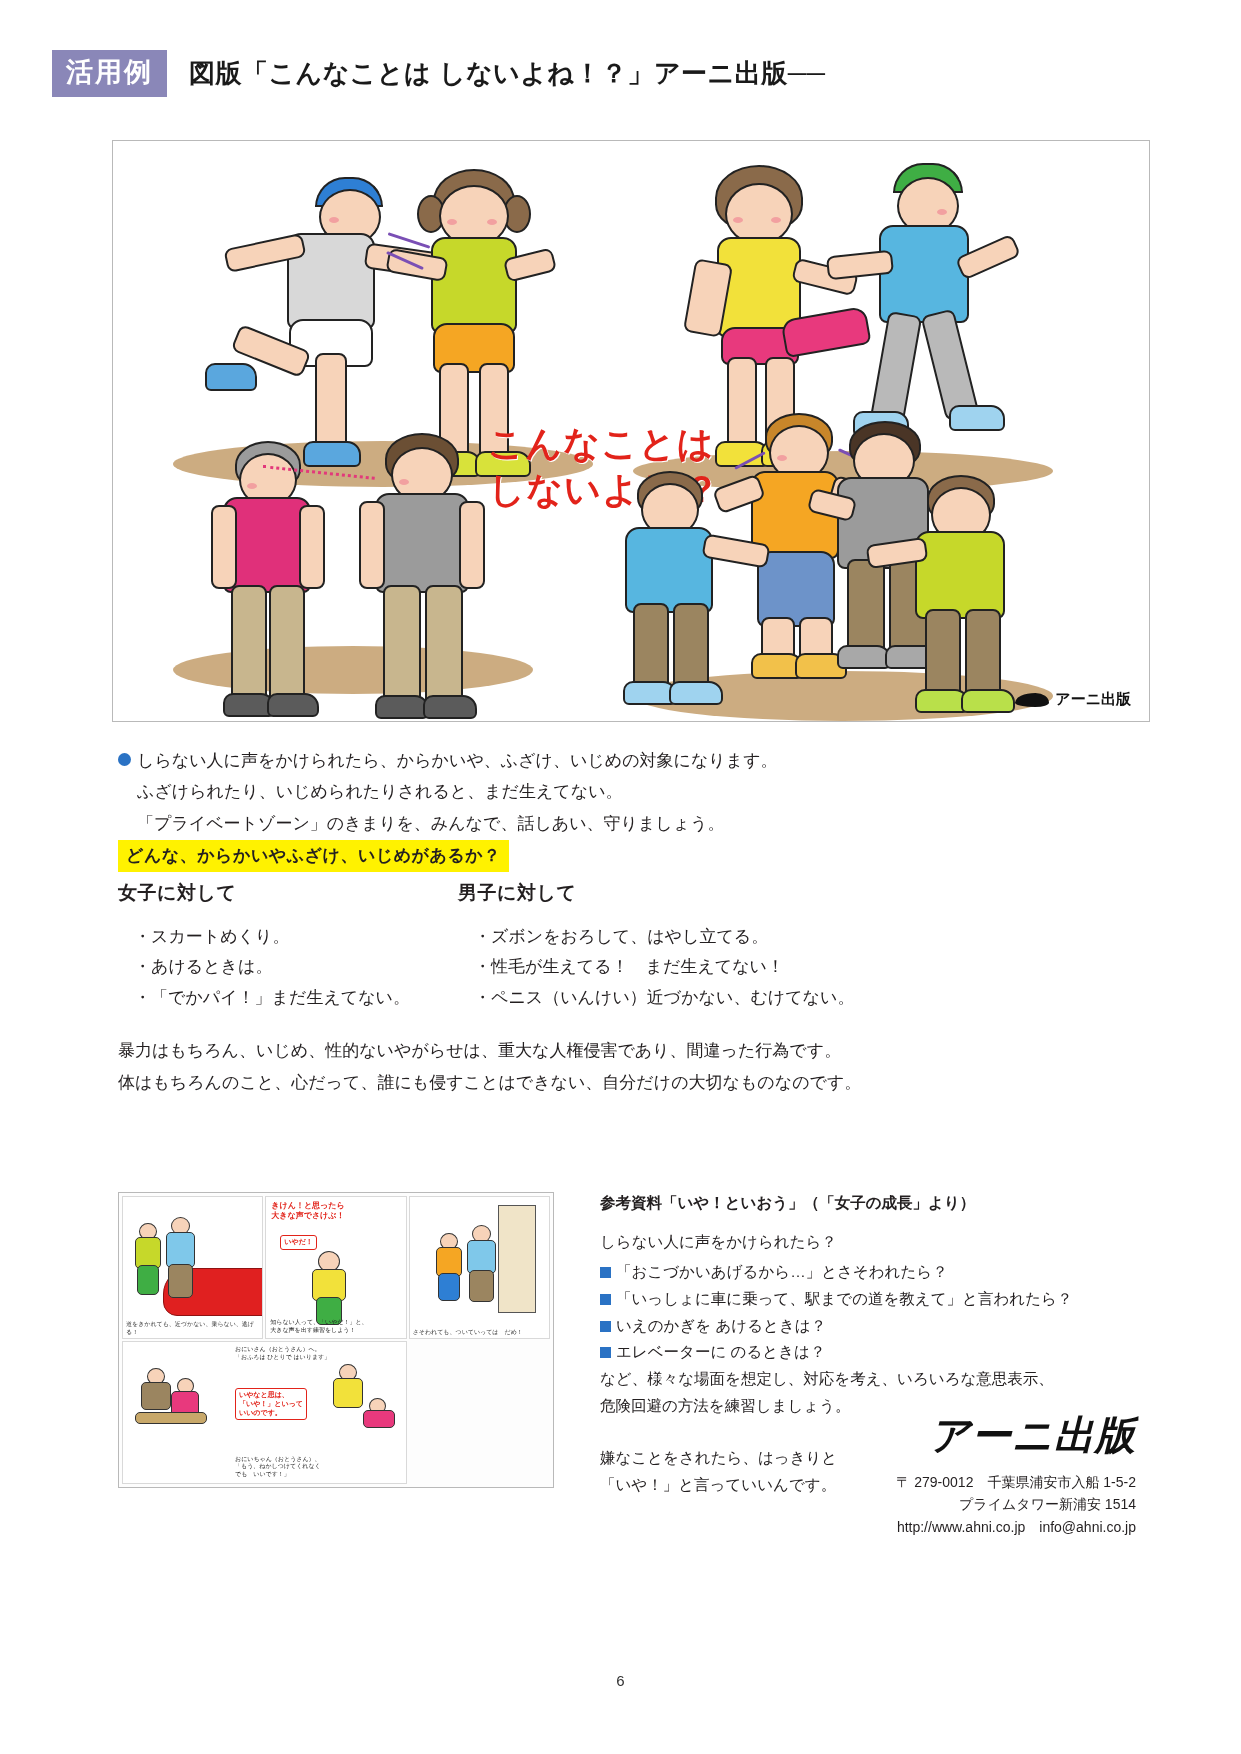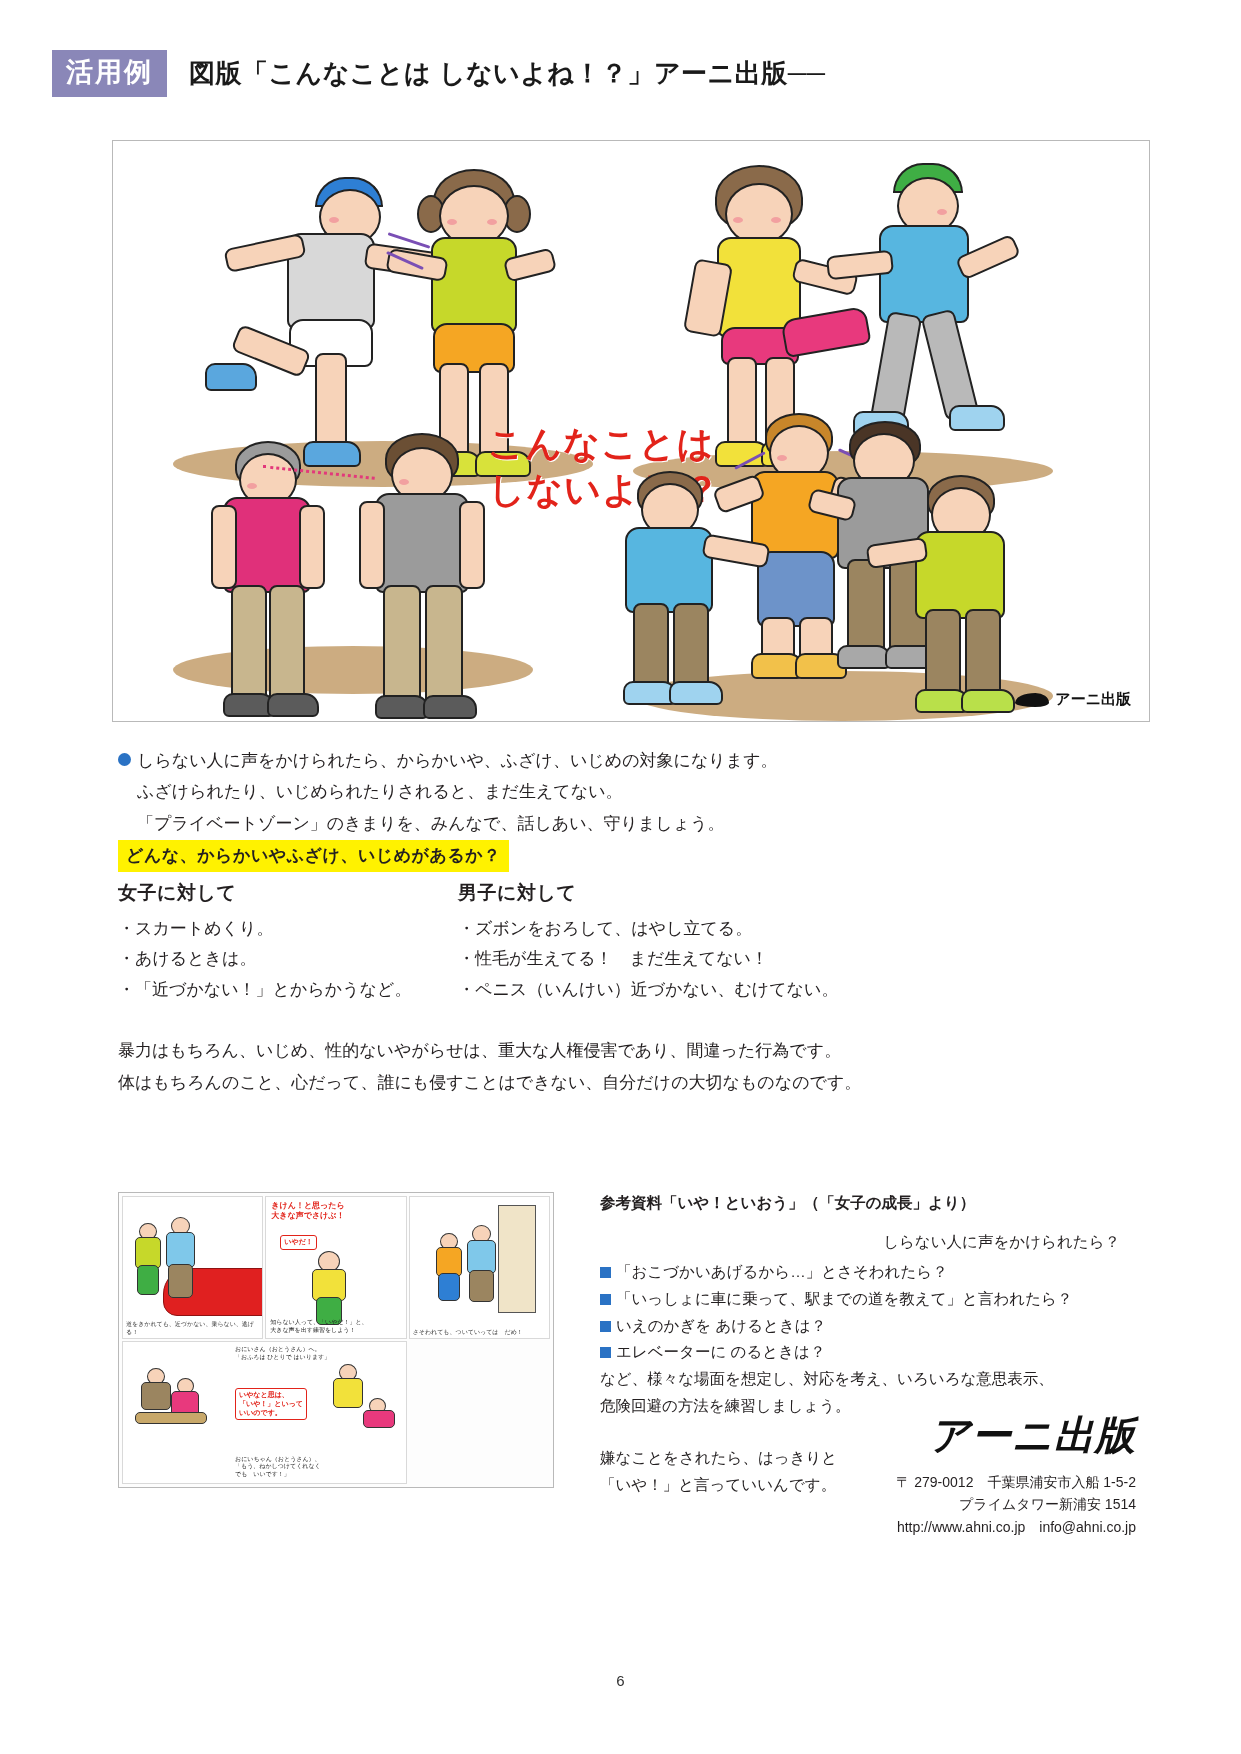--- a/index.html
+++ b/index.html
@@ -187,21 +187,21 @@
     font-size: 19px;
     font-weight: bold;
     margin-bottom: 8px;
     letter-spacing: 0.5px;
   }
   .col li {
     list-style: none;
     font-size: 17px;
     line-height: 1.78;
   }
-  .col ul { margin: 0; padding: 0; }
+  .col ul { margin: 16px; padding: 0; }
 
   .para {
     position: absolute;
     left: 118px; top: 1035px;
     width: 1000px;
     font-size: 17px;
     line-height: 1.9;
   }
 
   
@@ -281,21 +281,21 @@
   
   .ref-text {
     position: absolute;
     left: 600px; top: 1190px;
     width: 520px;
     font-size: 15.5px;
     line-height: 1.72;
     color: #231f20;
   }
   .ref-text .t-title { font-weight: bold; margin-bottom: 12px; }
-  .ref-text .q { margin-bottom: 4px; text-align: right; }
+  .ref-text .q { margin-bottom: 4px; }
   .blue-sq {
     display: inline-block;
     width: 11px; height: 11px;
     background: #2a72c4;
     margin-right: 5px;
     vertical-align: -1px;
   }
   .ref-text .gap2 { margin-top: 26px; }
 
   
@@ -504,21 +504,21 @@
   </div>
 
   <div class="hl-band">どんな、からかいやふざけ、いじめがあるか？</div>
 
   <div class="cols">
     <div class="col">
       <div class="col-title">女子に対して</div>
       <ul>
         <li>・スカートめくり。</li>
         <li>・あけるときは。</li>
-        <li>・「近づかない！」とからかうなど。</li>
+        <li>・「でかパイ！」まだ生えてない。</li>
       </ul>
     </div>
     <div class="col right">
       <div class="col-title">男子に対して</div>
       <ul>
         <li>・ズボンをおろして、はやし立てる。</li>
         <li>・性毛が生えてる！　まだ生えてない！</li>
         <li>・ペニス（いんけい）近づかない、むけてない。</li>
       </ul>
     </div>

